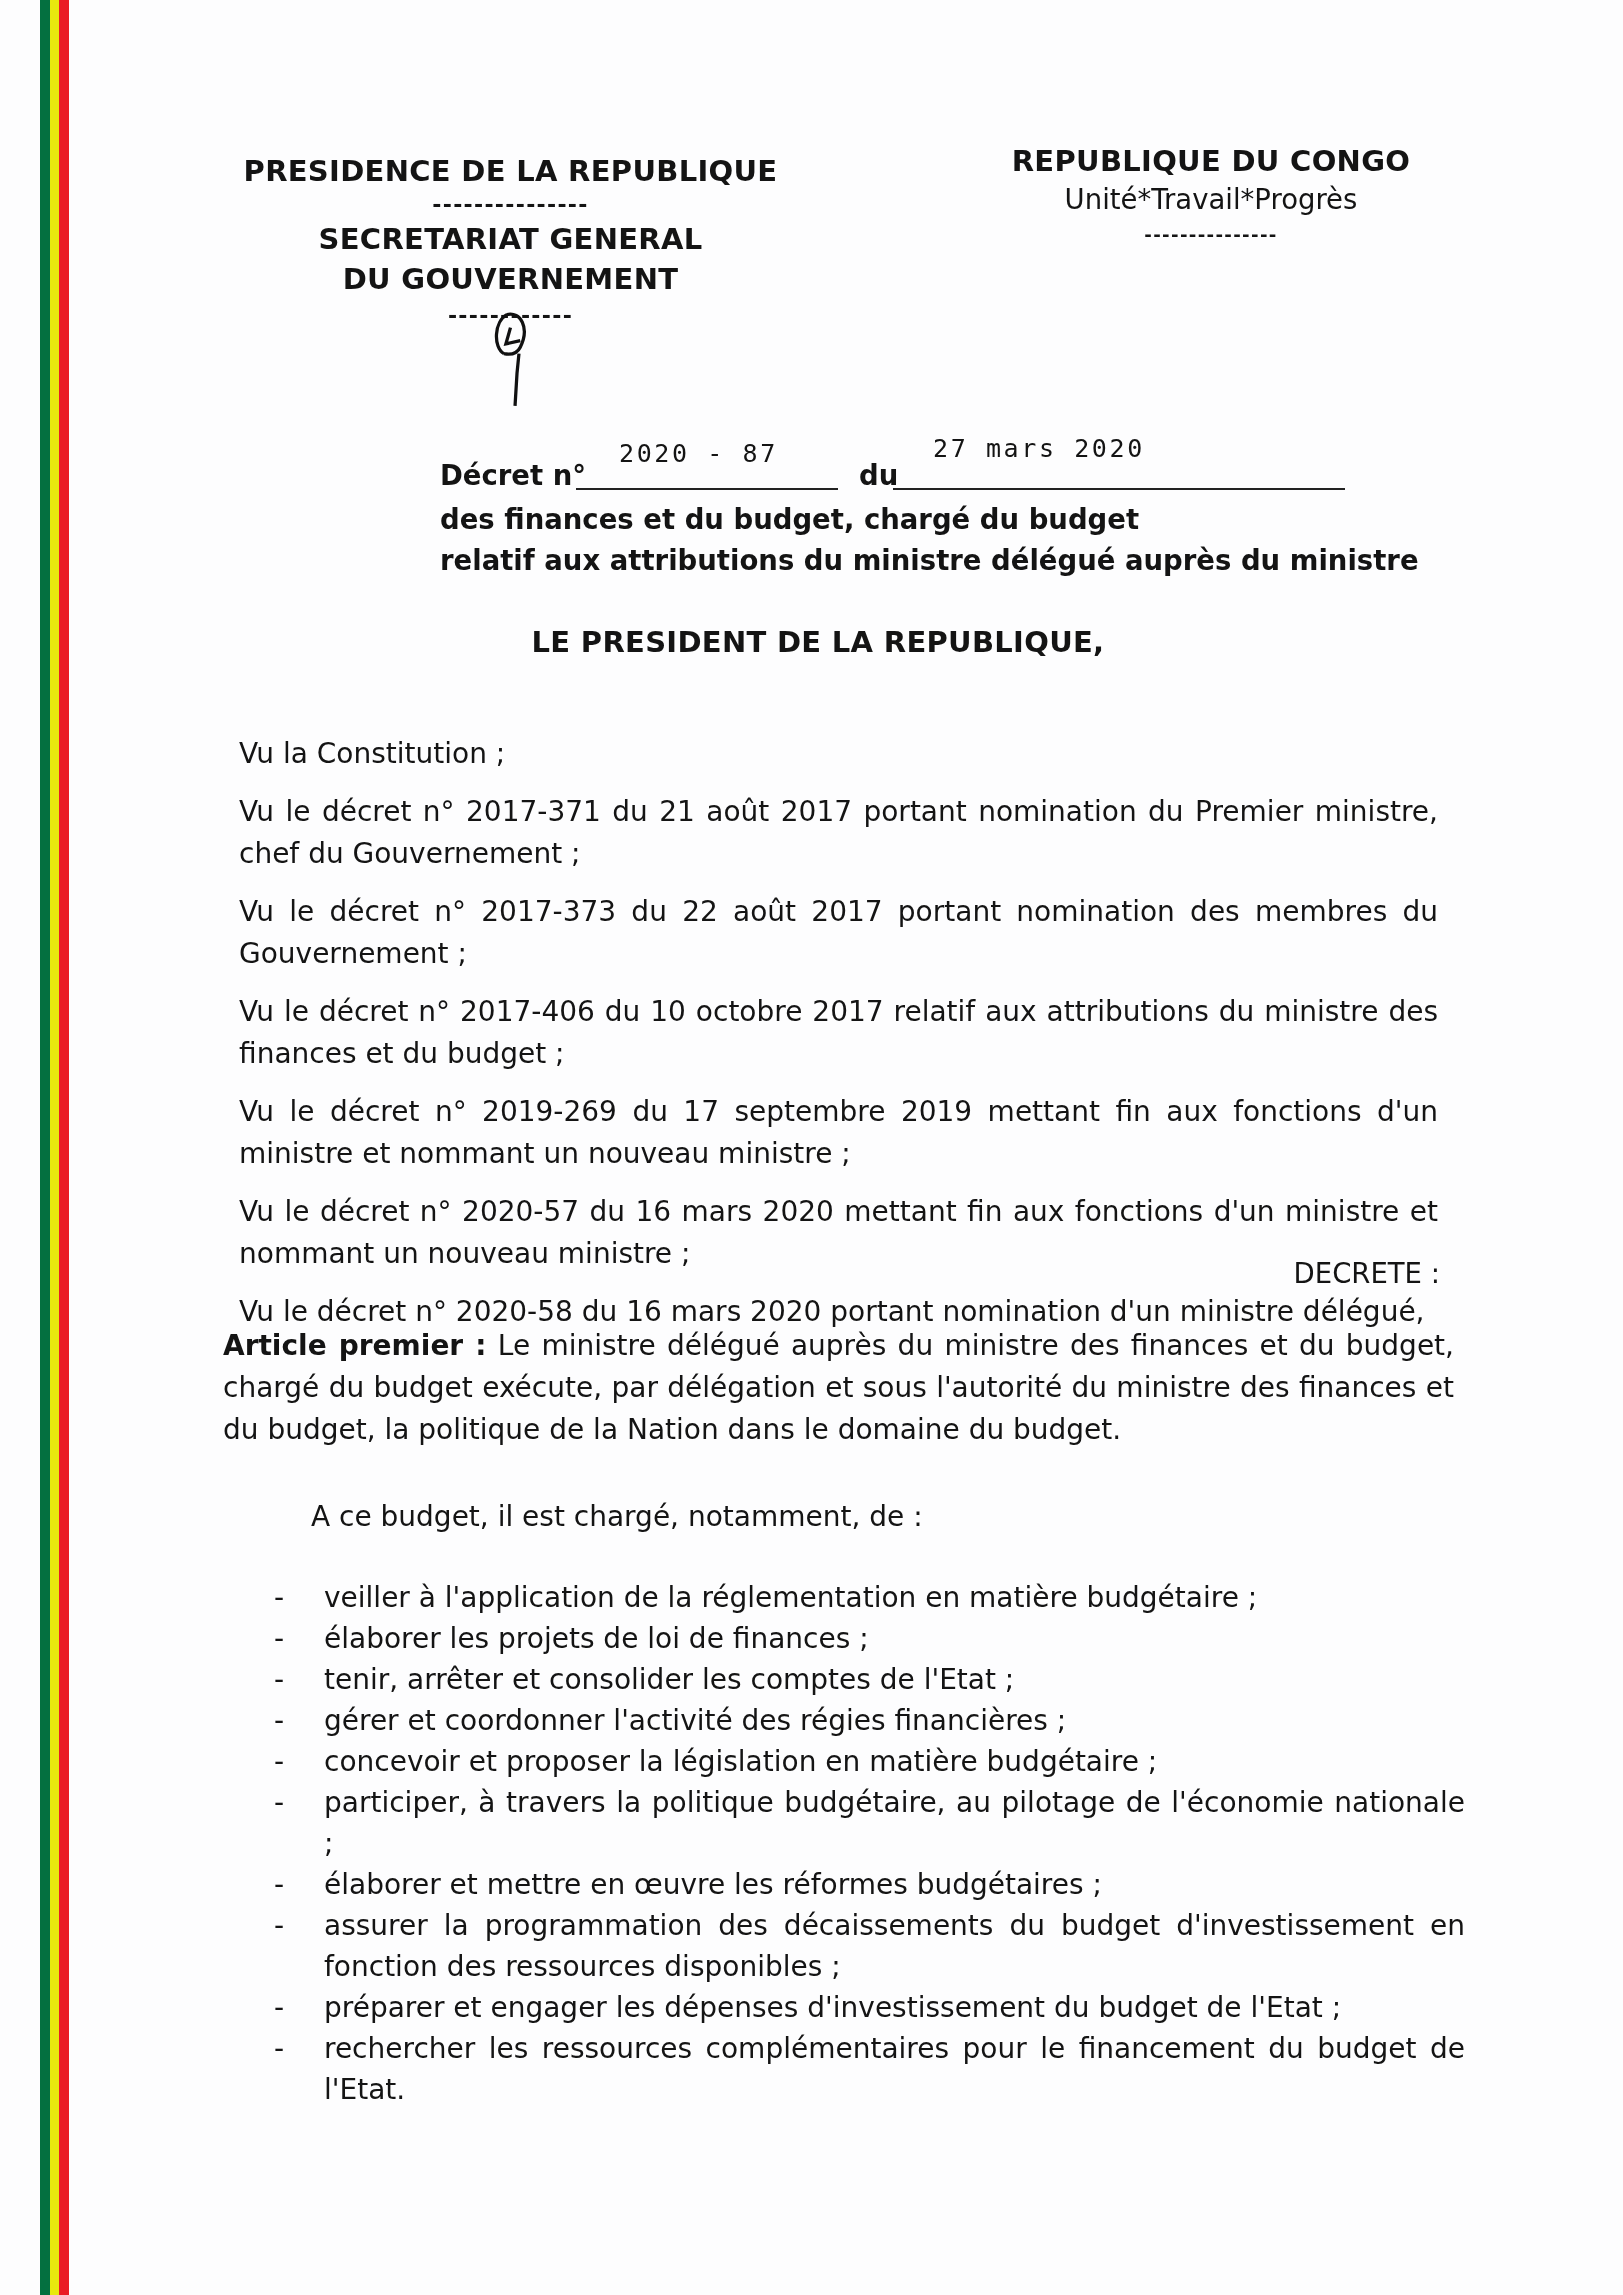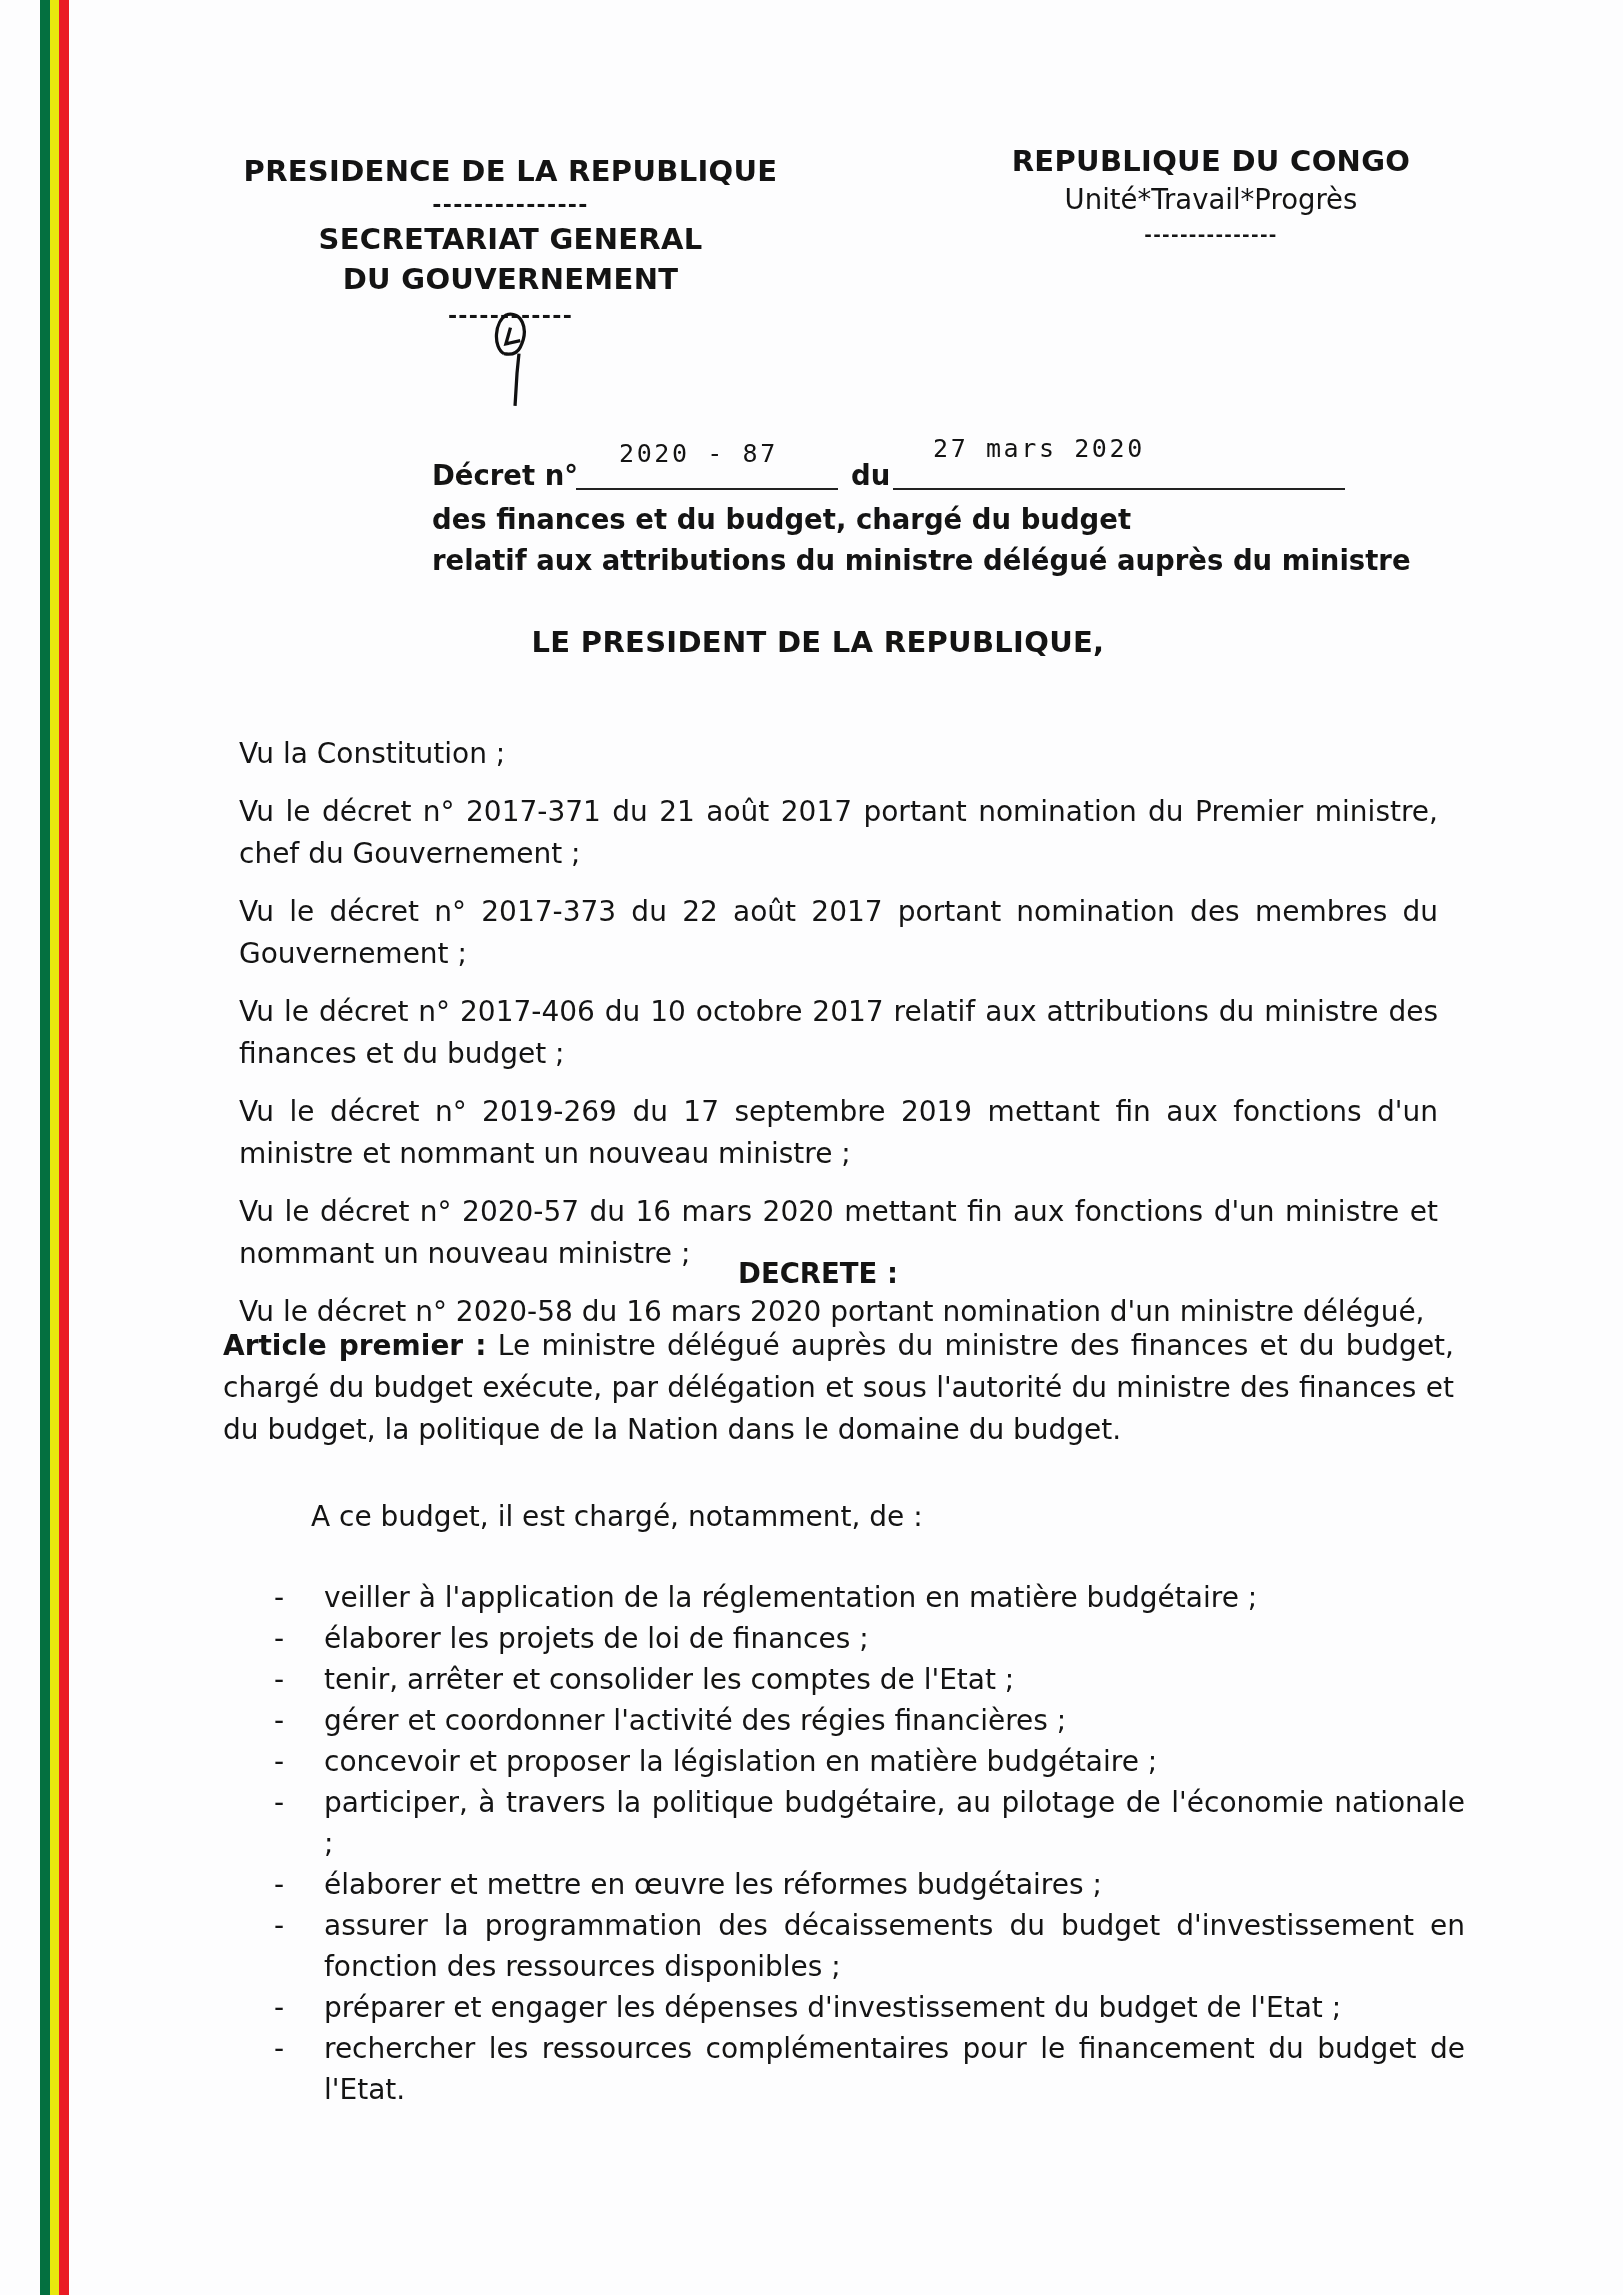--- a/index.html
+++ b/index.html
@@ -9,21 +9,21 @@
       font-family: "DejaVu Sans", "Liberation Sans", sans-serif;
       color: #141414;
     }
     .flag { position: absolute; top: 0; bottom: 0; left: 40px; width: 29px; display: flex; }
     .flag .s { flex: 1; height: 100%; }
     .abs { position: absolute; }
     .hdr { font-weight: bold; font-size: 29px; letter-spacing: 0.3px; white-space: nowrap; }
     .center { text-align: center; }
     .dash { font-size: 22px; font-weight: bold; letter-spacing: 1.3px; white-space: nowrap; }
     .motto { font-size: 27.5px; white-space: nowrap; }
-    .title-line { font-weight: bold; font-size: 27.5px; white-space: nowrap; }
+    .title-line { font-weight: bold; font-size: 27.5px; white-space: nowrap; margin-left: 8px; }
     .filled { font-family: "DejaVu Sans Mono", "Liberation Mono", monospace; font-size: 25px; letter-spacing: 2.6px; }
     .uline { display: inline-block; border-bottom: 2px solid #222; height: 19.6px; vertical-align: baseline; }
     .body-text { font-size: 28px; line-height: 42px; }
     .vu p { margin: 16px; text-align: justify; text-align-last: left; }
     .just { text-align: justify; }
     .bullets { list-style: none; margin: 0; padding: 0; }
     .bullets li { position: relative; padding-left: 50px; text-align: justify; }
     .bullets li .dash-mark { position: absolute; left: 0; top: 0; }
     .sig { position: absolute; }
   </style>
@@ -75,21 +75,21 @@
 <div class="abs body-text vu" style="left:223px; top:717px; width:1231px;">
   <p>Vu la Constitution ;</p>
   <p>Vu le décret n° 2017-371 du 21 août 2017 portant nomination du Premier ministre, chef du Gouvernement ;</p>
   <p>Vu le décret n° 2017-373 du 22 août 2017 portant nomination des membres du Gouvernement ;</p>
   <p>Vu le décret n° 2017-406 du 10 octobre 2017 relatif aux attributions du ministre des finances et du budget ;</p>
   <p>Vu le décret n° 2019-269 du 17 septembre 2019 mettant fin aux fonctions d'un ministre et nommant un nouveau ministre ;</p>
   <p>Vu le décret n° 2020-57 du 16 mars 2020 mettant fin aux fonctions d'un ministre et nommant un nouveau ministre ;</p>
   <p>Vu le décret n° 2020-58 du 16 mars 2020 portant nomination d'un ministre délégué,</p>
 </div>
 
-<div class="abs center" style="left:196px; top:1257px; width:1244px; font-weight:bold; font-size:27.5px;">DECRETE :</div>
+<div class="abs center" style="left:196px; top:1257px; width:1244px; font-weight:normal; font-size:27.5px;text-align:right;">DECRETE :</div>
 
 <div class="abs body-text just" style="left:223px; top:1325px; width:1231px;">
   <span style="font-weight:bold;">Article premier :</span>
   <span>Le ministre délégué auprès du ministre des finances et du budget, chargé du budget exécute, par délégation et sous l'autorité du ministre des finances et du budget, la politique de la Nation dans le domaine du budget.</span>
 </div>
 
 <div class="abs body-text" style="left:311px; top:1496px; width:1113px;">A ce budget, il est chargé, notamment, de :</div>
 
 <ul class="abs body-text bullets" style="left:274px; top:1577px; width:1191px; line-height:41px;">
   <li><span class="dash-mark">-</span><span>veiller à l'application de la réglementation en matière budgétaire ;</span></li>

